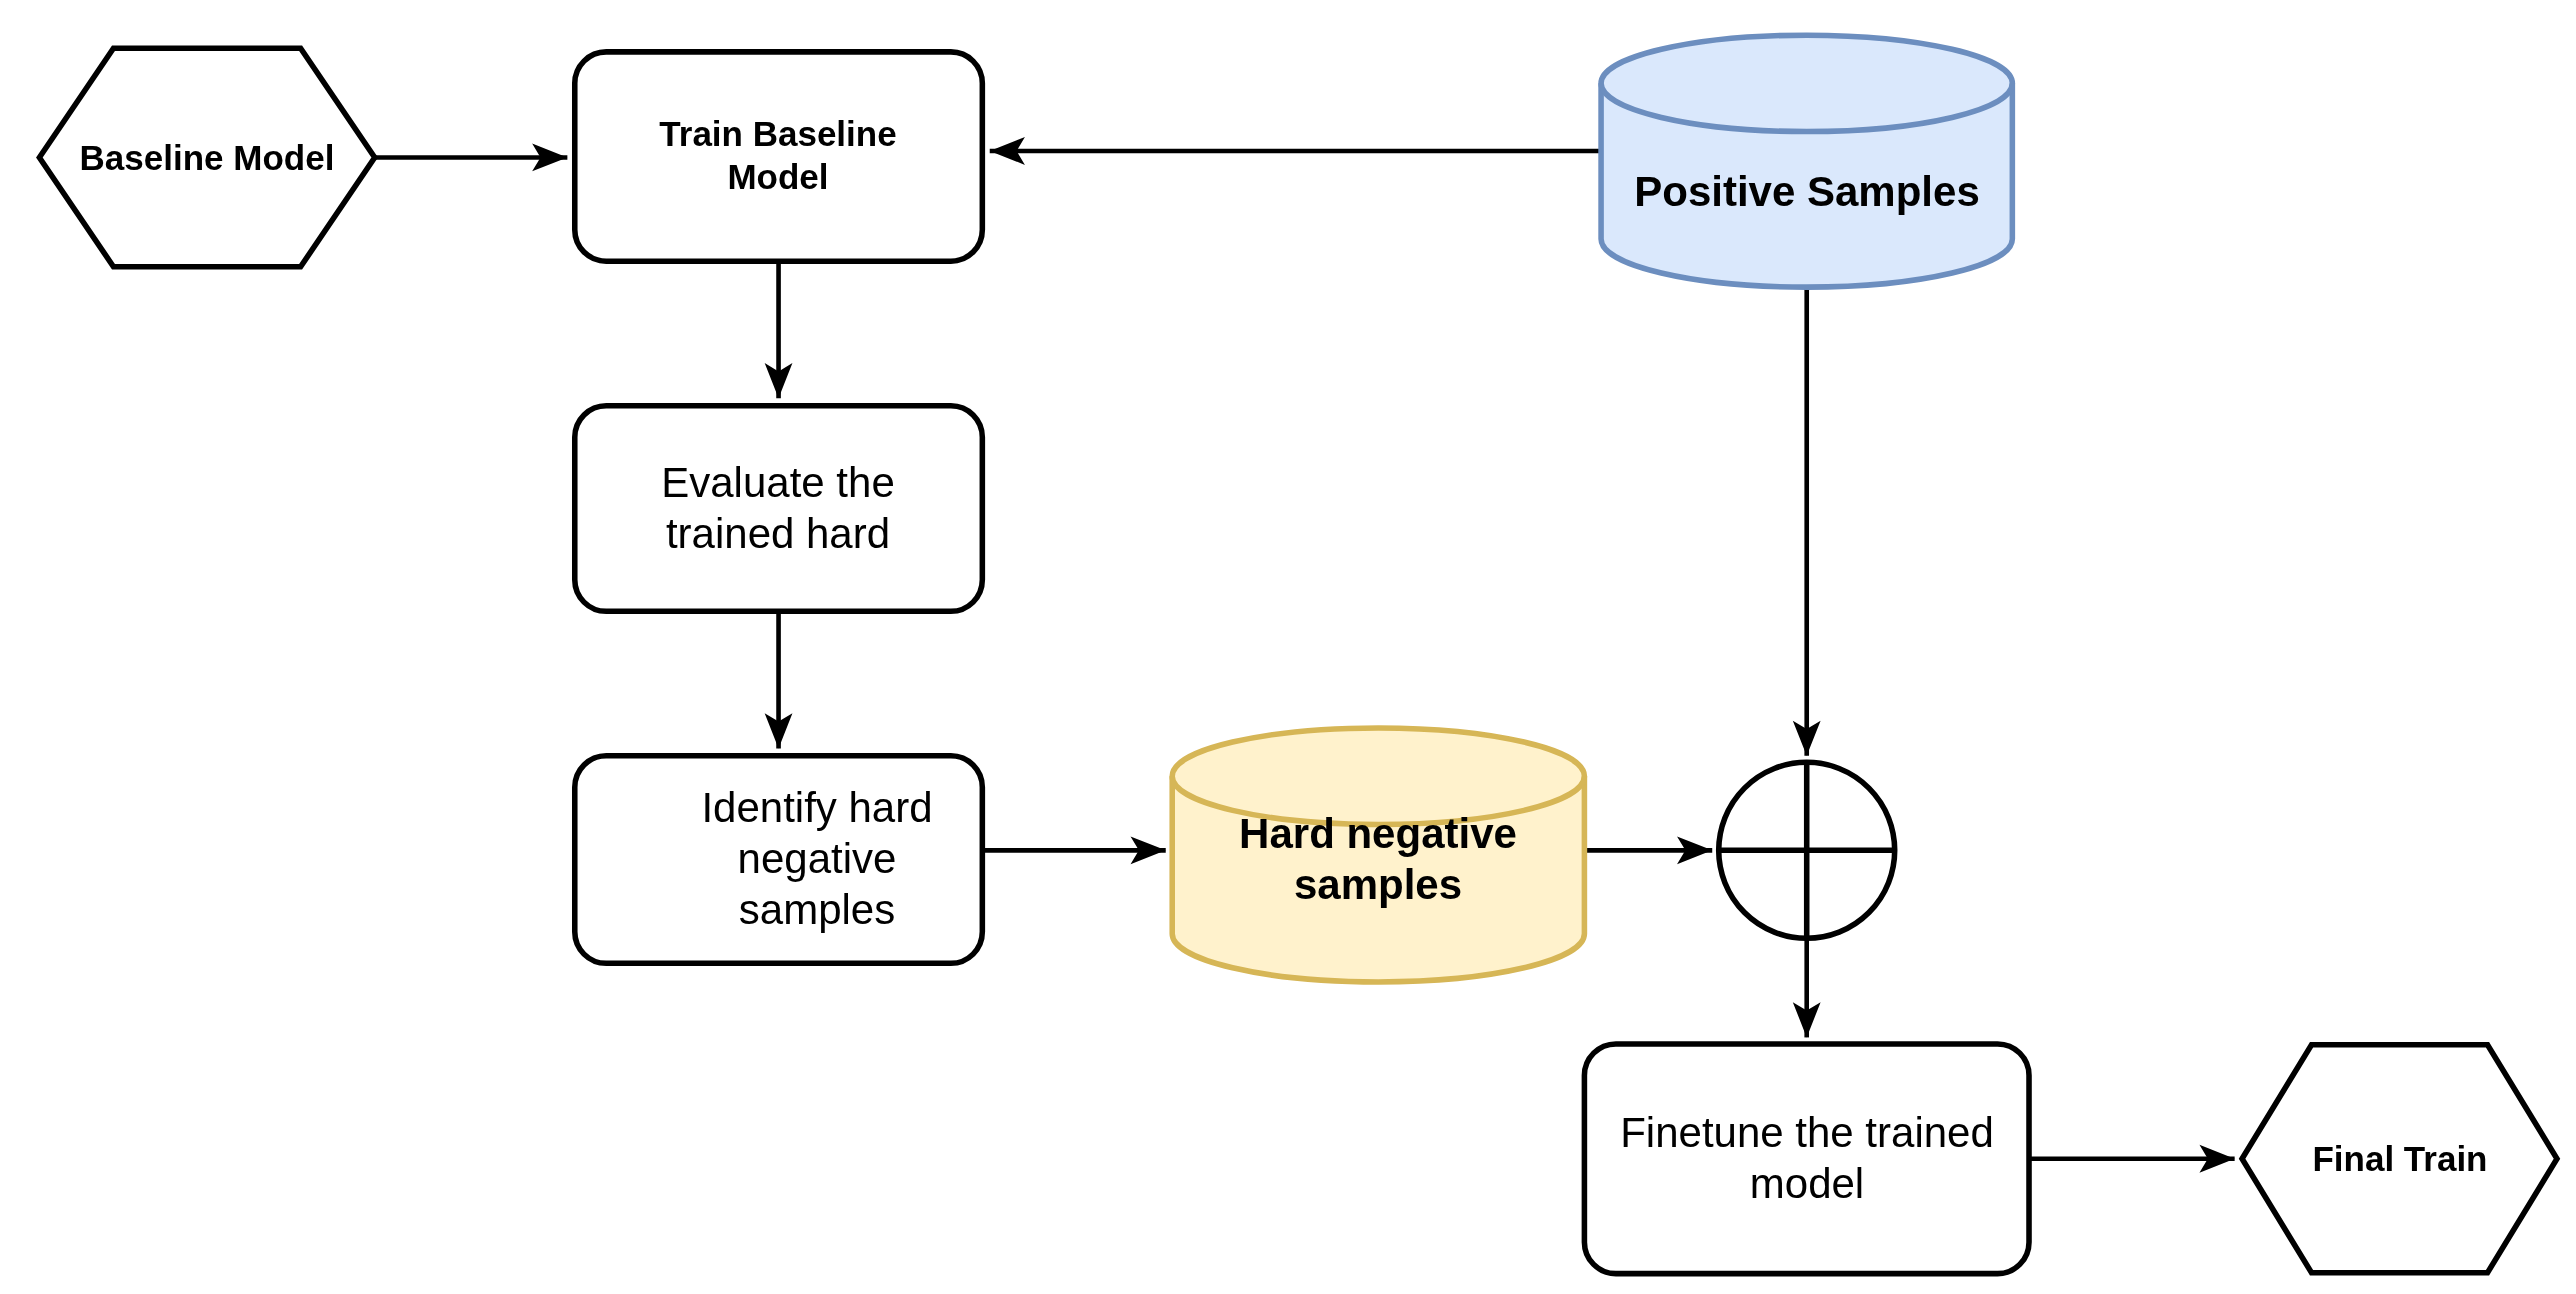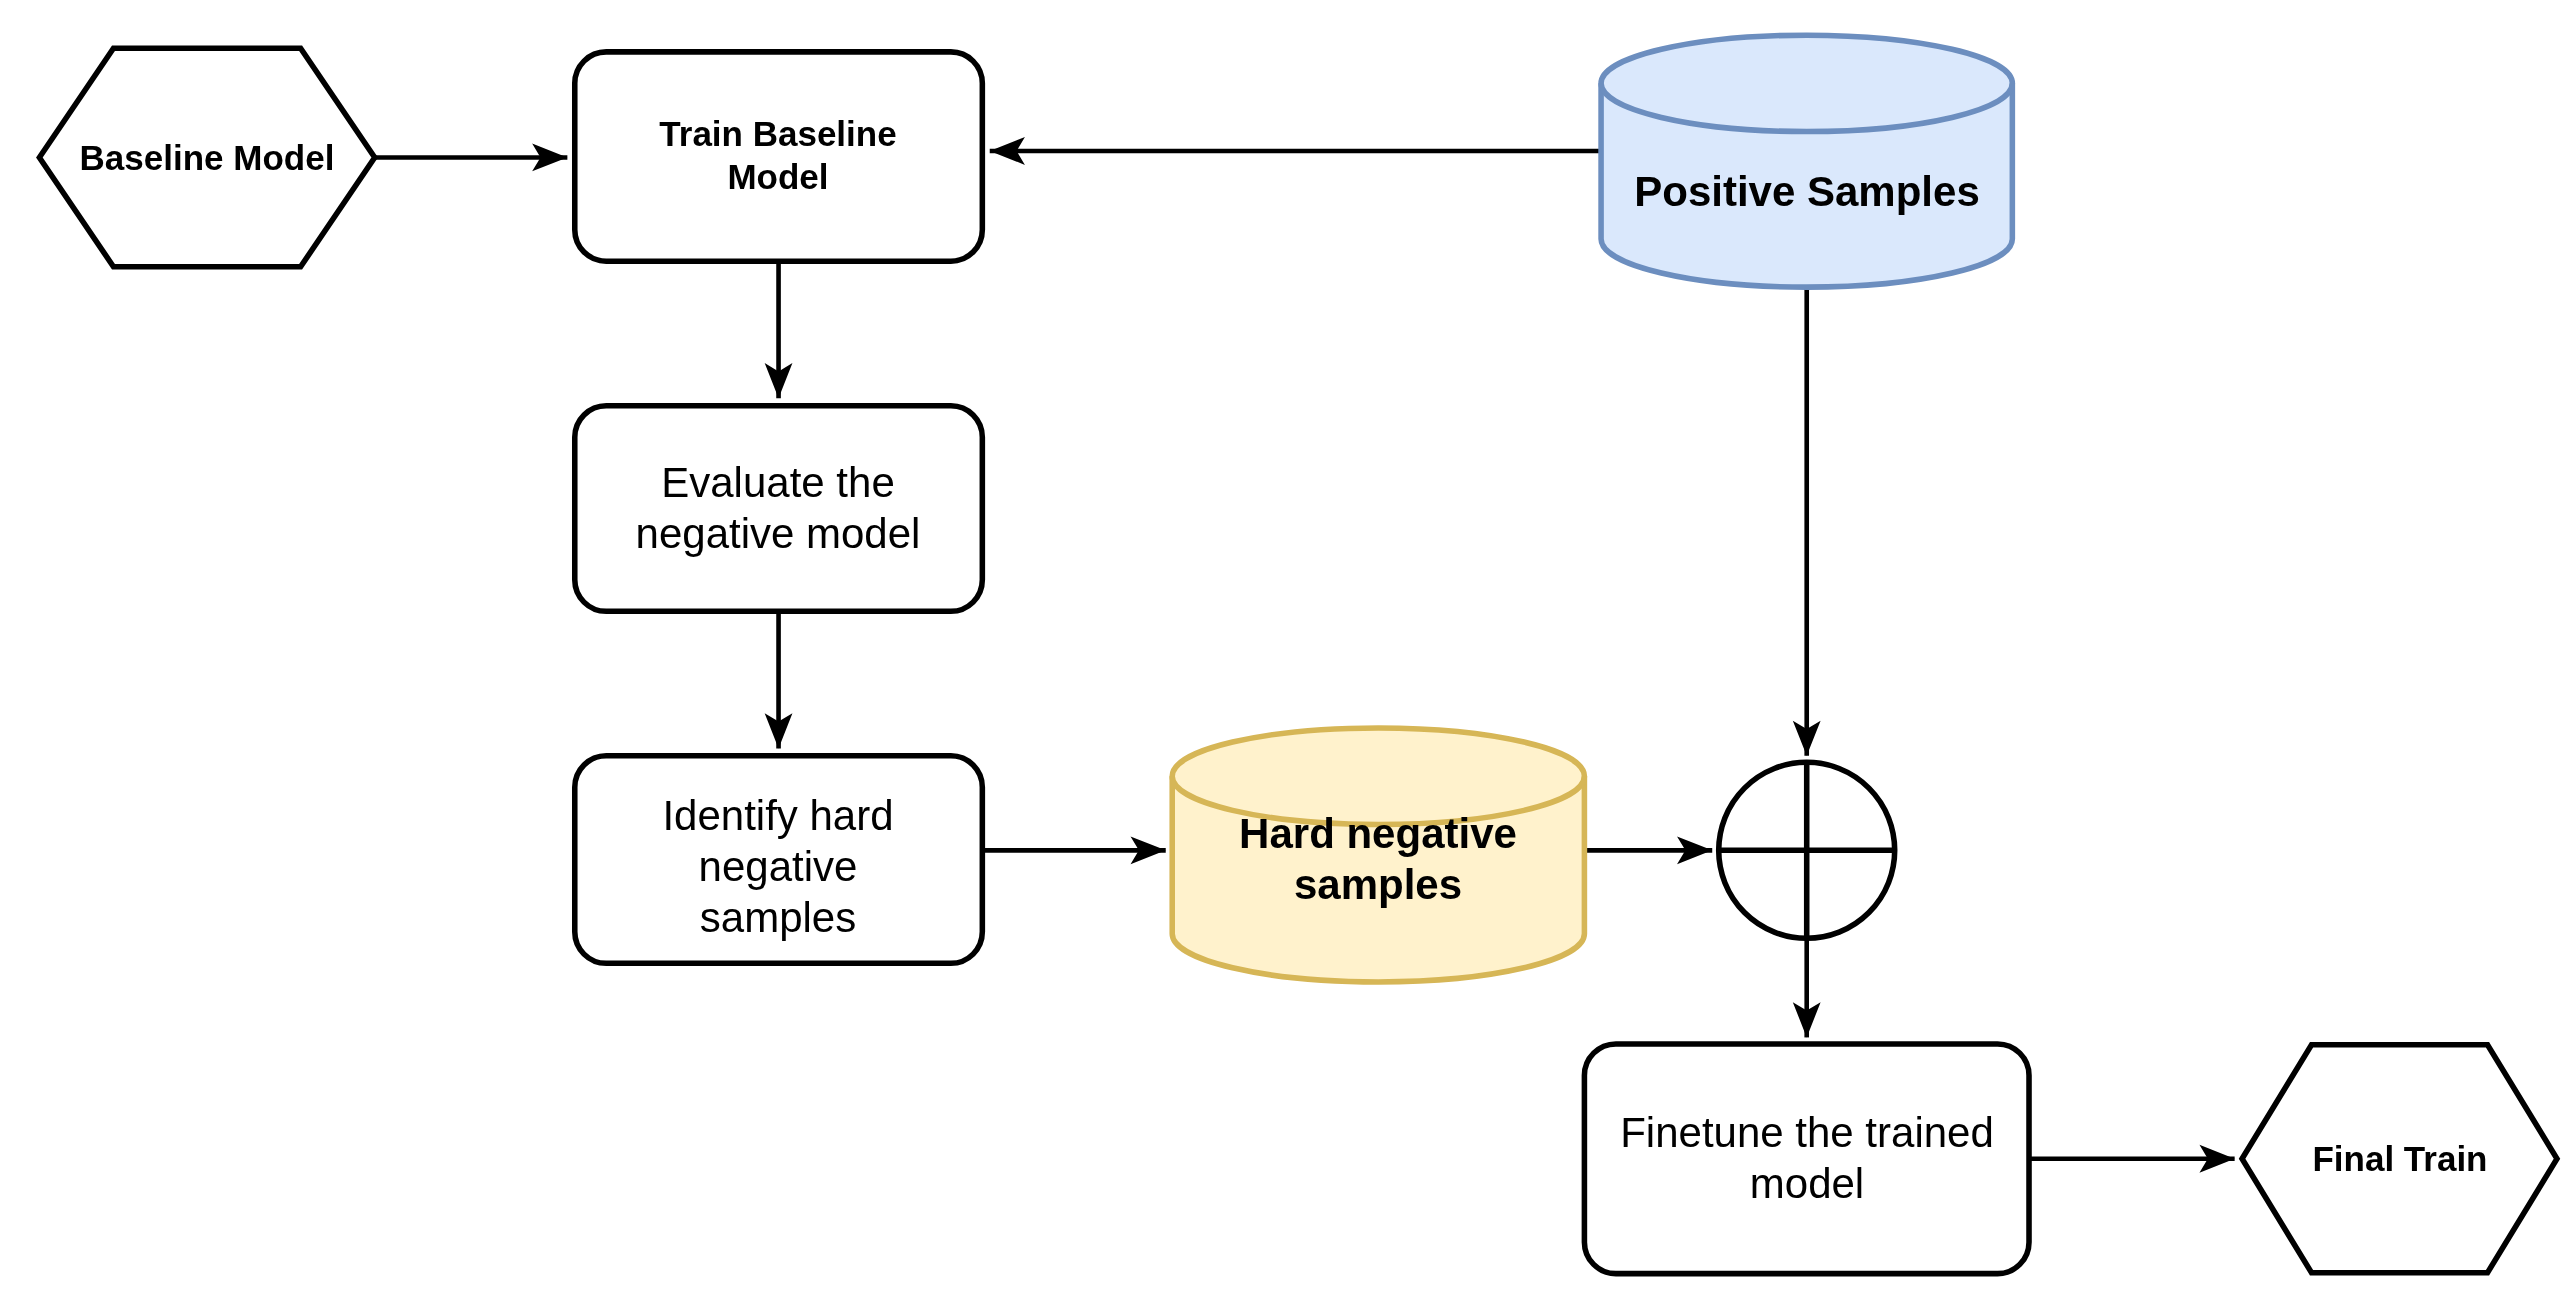--- a/index.html
+++ b/index.html
@@ -105,23 +105,23 @@
 
     <polygon class="shape" points="2420,1251 2495,1128 2685,1128 2760,1251 2685,1374 2495,1374"></polygon>
   </svg>
 
   <div class="lbl fs38 bold" style="left:207px; top:158px; width:315px;">Baseline Model</div>
 
   <div class="lbl fs38 bold" style="left:778px; top:156px; width:306px;">Train Baseline Model</div>
 
   <div class="lbl fs36 bold" style="left:1807px; top:192px; width:389px;">Positive Samples</div>
 
-  <div class="lbl fs36" style="left:778px; top:508px; width:371px;">Evaluate the negative model</div>
+  <div class="lbl fs36" style="left:778px; top:508px; width:371px;">Evaluate the trained hard</div>
 
-  <div class="lbl fs36" style="left:778px; top:859px; width:315px;margin-top:8px;">Identify hard negative samples</div>
+  <div class="lbl fs36" style="left:817px; top:859px; width:315px;">Identify hard negative samples</div>
 
   <div class="lbl fs36" style="left:1807px; top:1158px; width:398px;">Finetune the trained model</div>
 
   <div class="lbl fs36 bold" style="left:1378px; top:859px; width:287px;">Hard negative samples</div>
 
   <div class="lbl fs38 bold" style="left:2400px; top:1159px; width:278px;">Final Train</div>
 
 </div>
 
 

